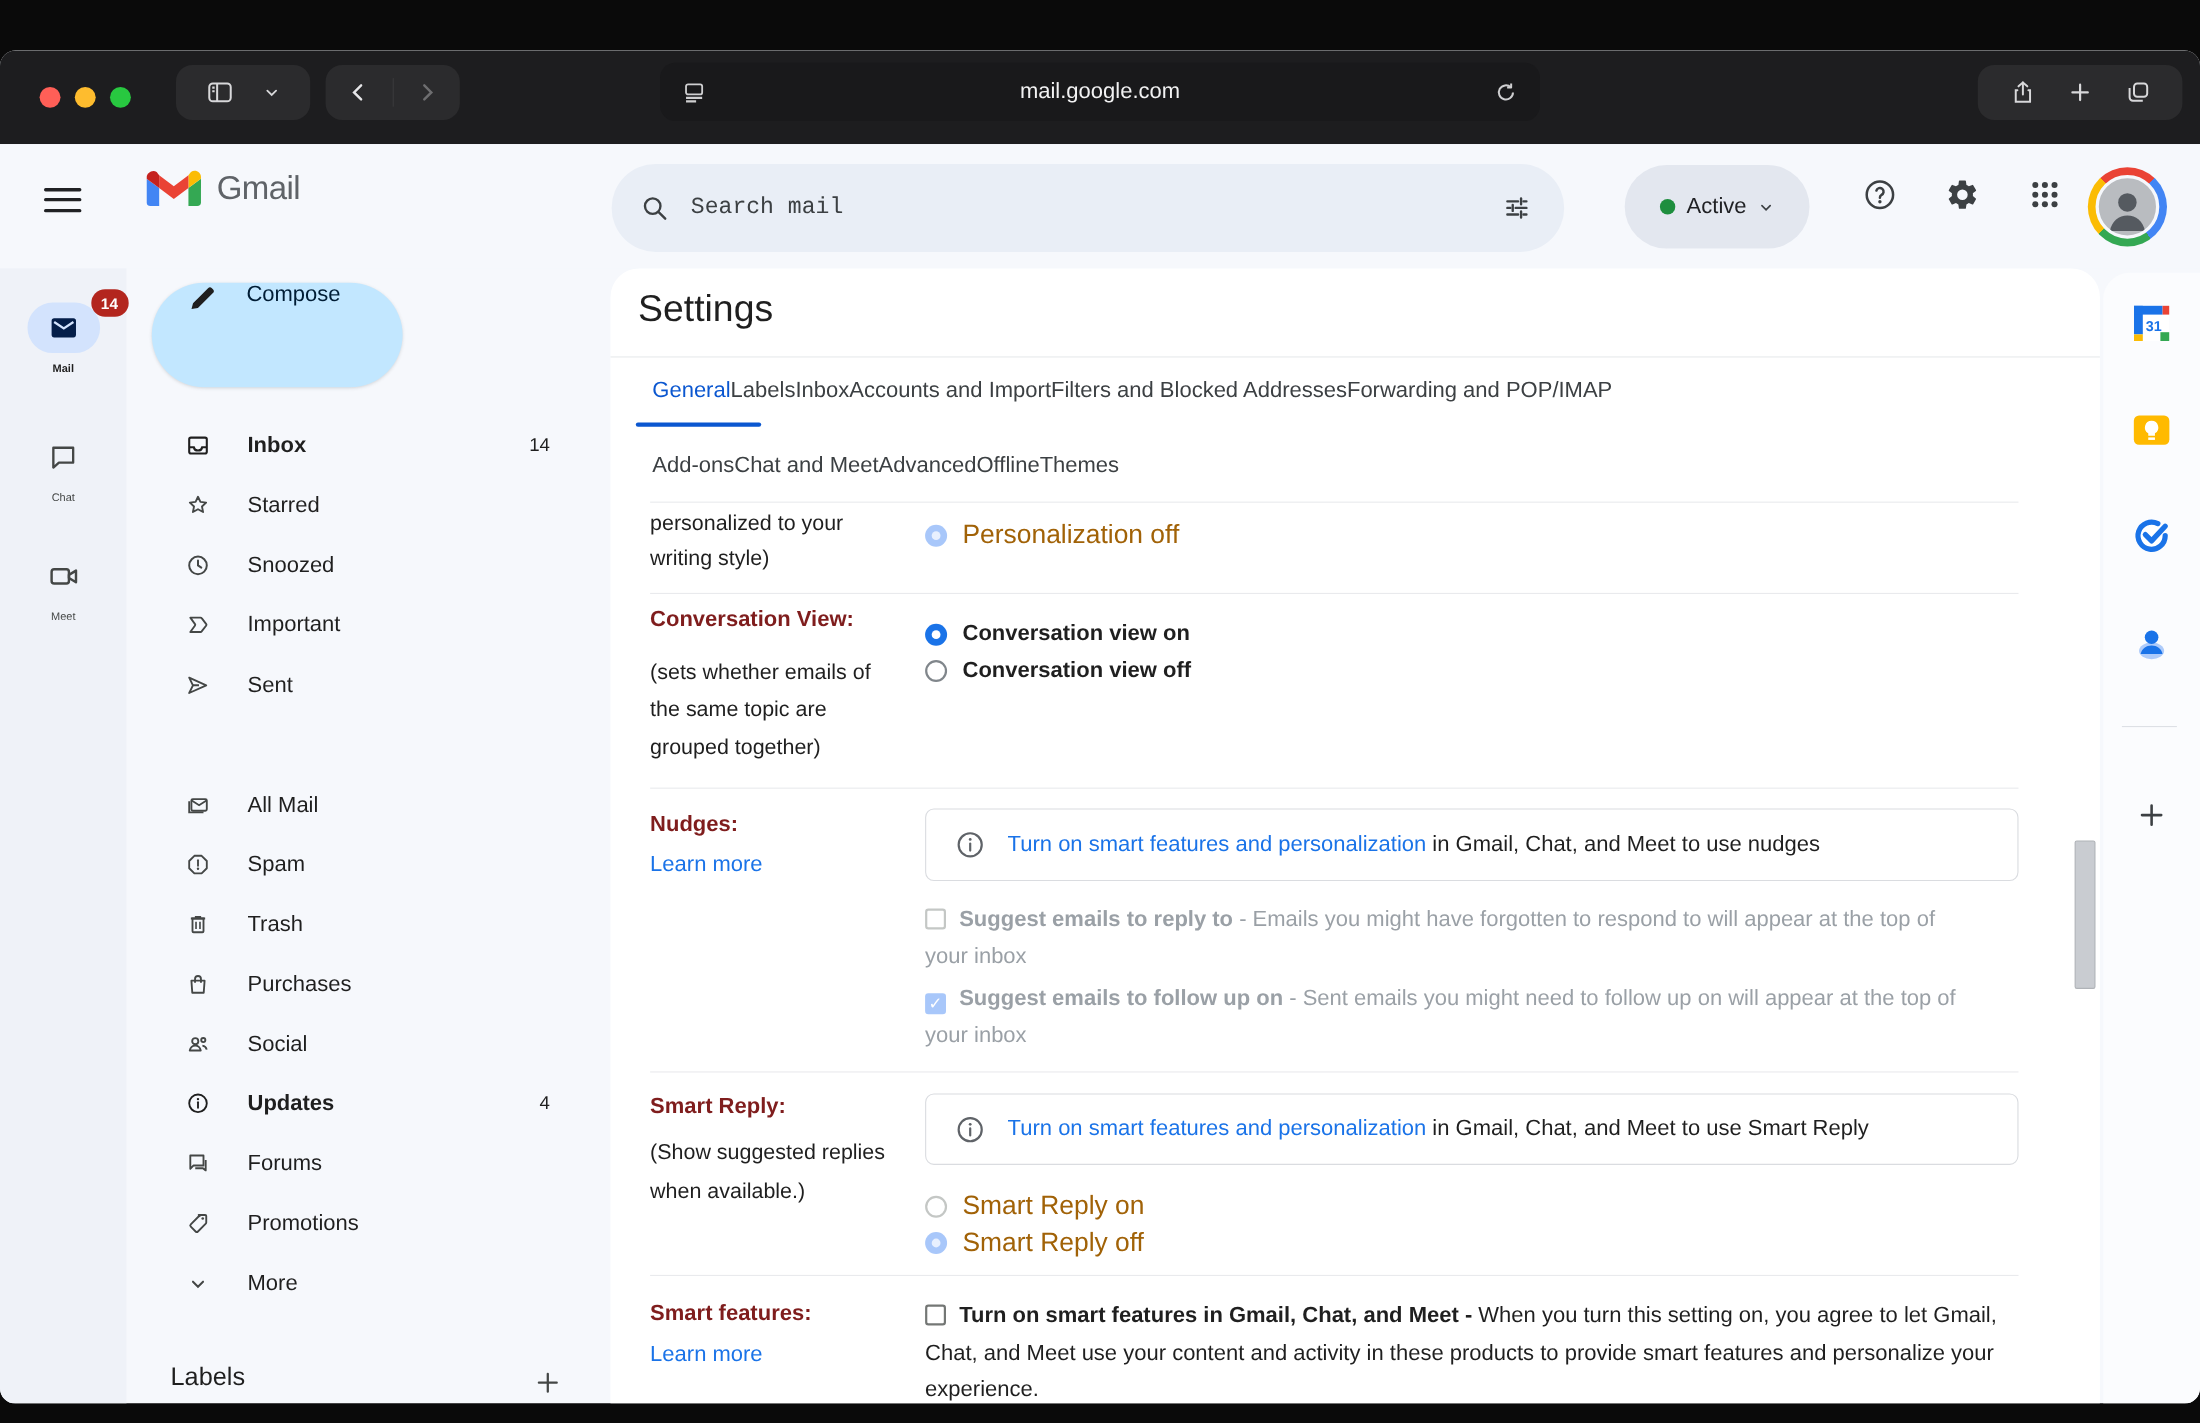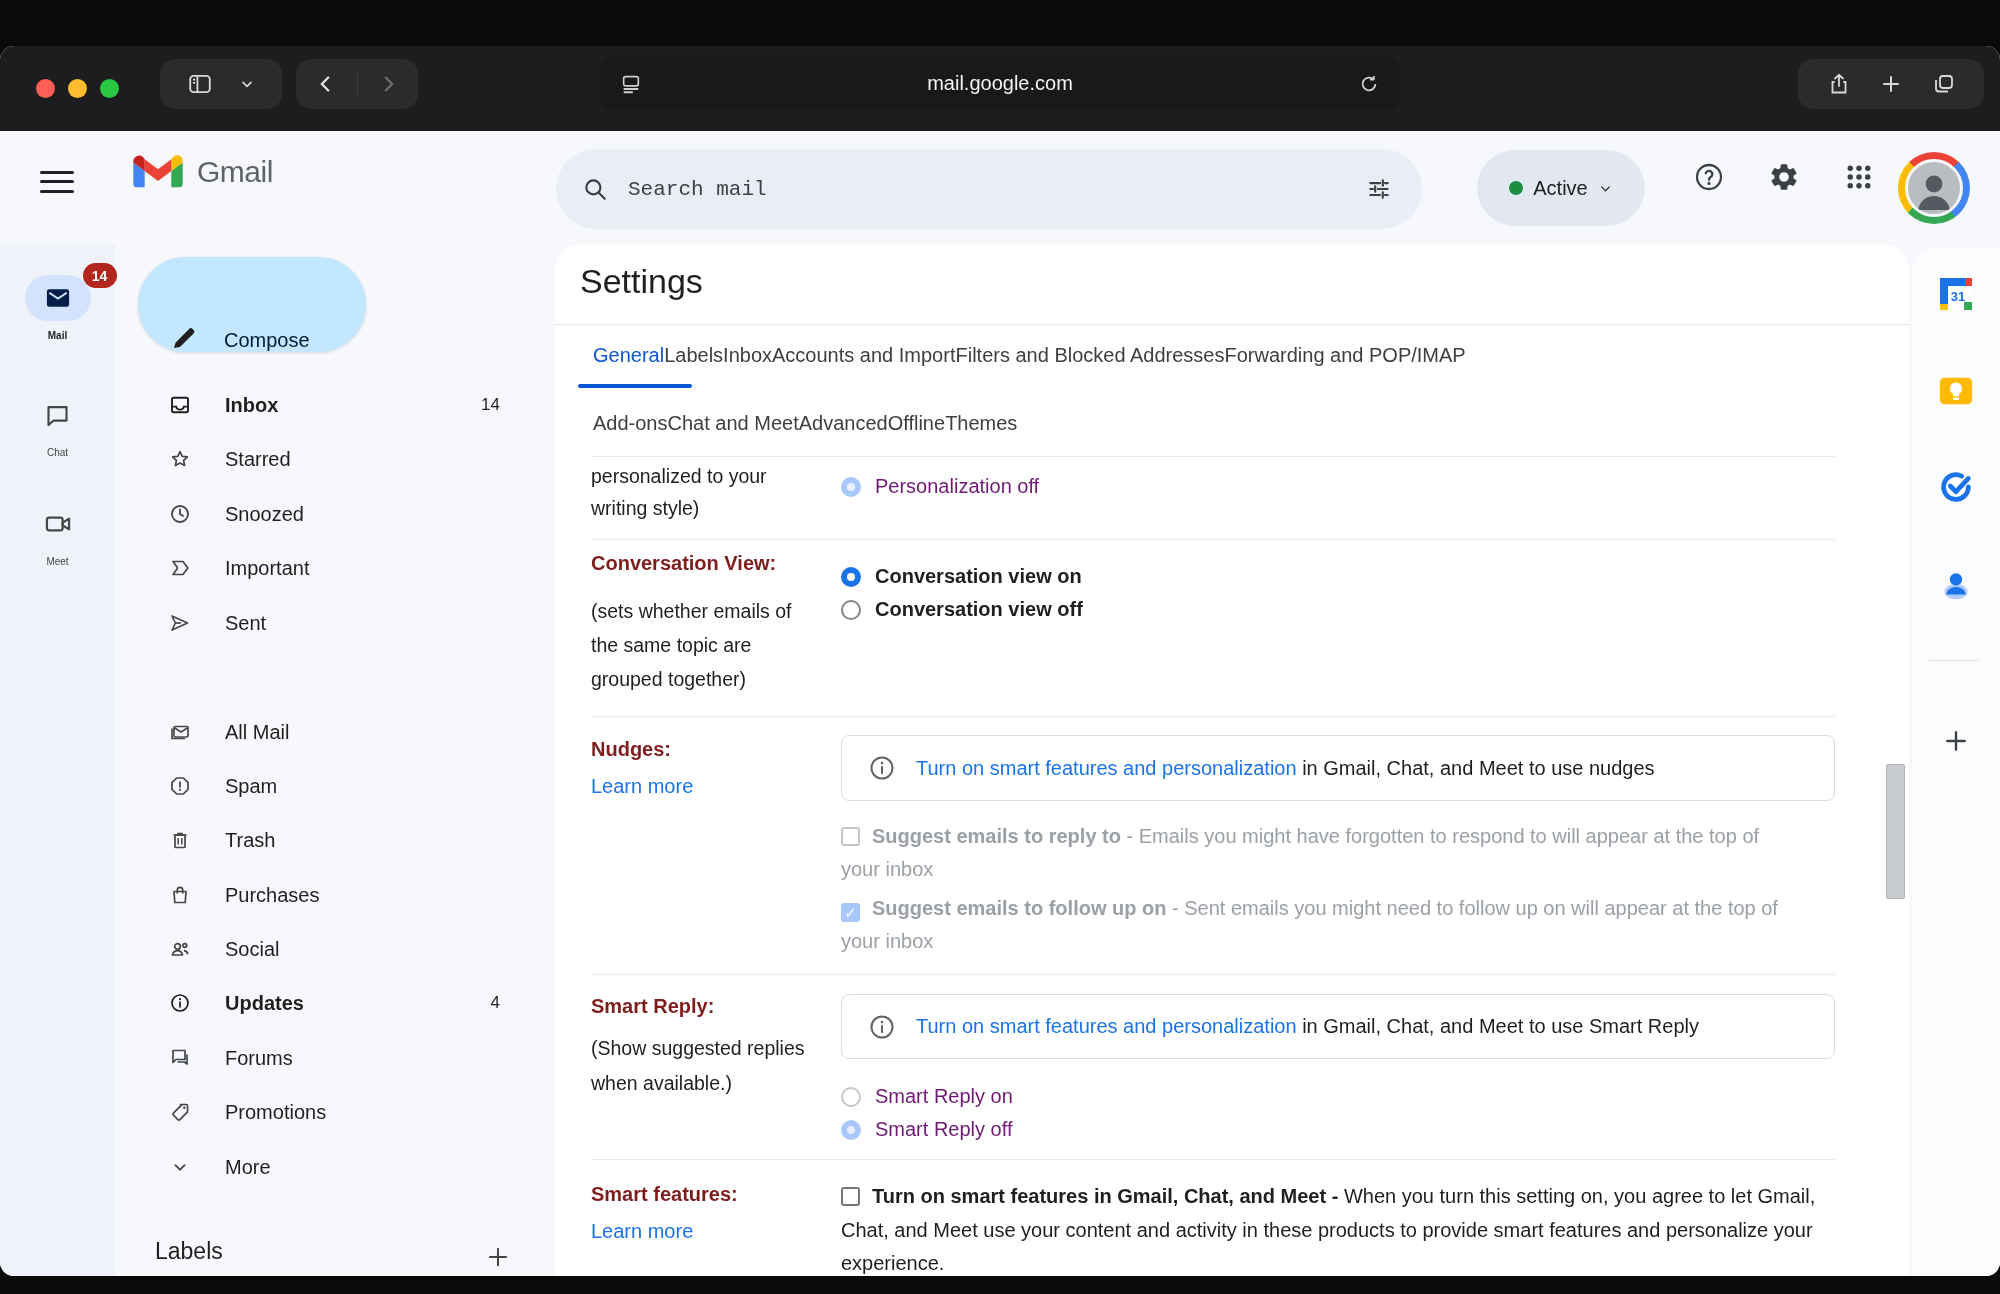--- a/index.html
+++ b/index.html
@@ -31,21 +31,21 @@
   .avatar-photo { width:58px; height:58px; border-radius:50%; background:#b9bcc0; border:3px solid #f6f8fc; overflow:hidden; display:flex; align-items:flex-end; justify-content:center; }
 
   
   .rail { position:absolute; left:0; top:198px; width:115px; height:1096px; background:#eff2f8; }
   .rail-item { position:absolute; left:0; width:115px; text-align:center; }
   .rail-pill { width:66px; height:46px; border-radius:23px; margin:0 auto; display:flex; align-items:center; justify-content:center; }
   .rail-label { font-size:10px; color:#444746; margin-top:9px; }
   .badge { position:absolute; left:58px; top:-12px; min-width:34px; height:25px; border-radius:13px; background:#b3261e; color:#fff; font-size:14px; font-weight:700; display:flex; align-items:center; justify-content:center; padding:0 7px; }
 
   
-  .compose { position:absolute; left:138px; top:211px; width:228px; height:95px; border-radius:48px; background:#c2e7ff; display:flex; align-items:flex-end; box-shadow:0 1px 3px rgba(60,64,67,.18); cursor:pointer; }
+  .compose { position:absolute; left:138px; top:211px; width:228px; height:95px; border-radius:48px; background:#c2e7ff; display:flex; align-items:flex-start; box-shadow:0 1px 3px rgba(60,64,67,.18); cursor:pointer; }
   .compose-label { font-size:20px; font-weight:500; color:#001d35; margin-left:26px; }
   .srow { position:absolute; left:120px; width:392px; height:54px; display:flex; align-items:center; border-radius:27px; cursor:pointer; }
   .sic { width:24px; height:24px; margin-left:48px; flex:none; display:flex; align-items:center; justify-content:center; }
   .slabel { margin-left:33px; font-size:20px; color:#1f1f1f; white-space:nowrap; }
   .bold { font-weight:700; }
   .scount { margin-left:auto; margin-right:12px; font-size:17px; font-weight:500; color:#1f1f1f; }
   .labels-head { position:absolute; left:155px; top:1192px; font-size:23px; color:#1f1f1f; }
   .labels-plus { position:absolute; left:484px; top:1197px; width:28px; height:28px; display:flex; align-items:center; justify-content:center; cursor:pointer; }
 
   
@@ -56,21 +56,21 @@
   .tabs1 { top:100px; } .tabs2 { top:168px; }
   .tab { cursor:pointer; white-space:nowrap; }
   .tab.active { color:#0b57d0; font-weight:500; }
   .tab-underline { position:absolute; left:23px; top:140px; width:114px; height:4px; border-radius:2px; background:#0b57d0; }
   .chr { position:absolute; left:36px; width:1244px; border-top:1px solid #e9eaed; }
   .rowlabel { position:absolute; left:36px; font-size:20px; font-weight:700; color:#7f1d1d; }
   .rowsub { position:absolute; left:36px; font-size:19.5px; color:#1f1f1f; line-height:34px; }
   .learn { position:absolute; left:36px; font-size:20px; color:#1a73e8; cursor:pointer; }
   .optline { position:absolute; left:286px; display:flex; align-items:center; gap:14px; height:33px; }
   .optbold { font-size:20px; font-weight:700; color:#1f1f1f; }
-  .optgray { font-size:20px; color:#701a75; }
+  .optgray { font-size:24px; color:#a16207; }
   .banner { position:absolute; left:286px; width:994px; border:1px solid #dadce0; border-radius:8px; background:#fff; display:flex; align-items:center; padding-left:26px; gap:20px; font-size:20px; color:#1f1f1f; }
   .blink { color:#1a73e8; cursor:pointer; }
   .para { position:absolute; left:286px; width:960px; font-size:20px; line-height:33px; color:#9aa0a6; }
   .para .pb { font-weight:700; }
   .para.dark { color:#1f1f1f; width:985px; line-height:33.5px; }
 
   
   .radio { width:20px; height:20px; border-radius:50%; flex:none; position:relative; }
   .radio.on { background:#1a73e8; }
   .radio.on::after { content:""; position:absolute; left:6px; top:6px; width:8px; height:8px; border-radius:50%; background:#fff; }

